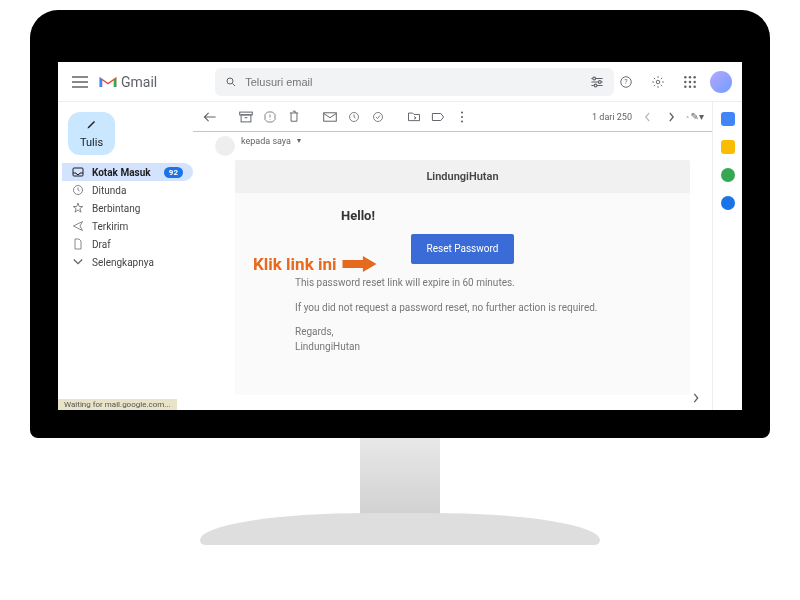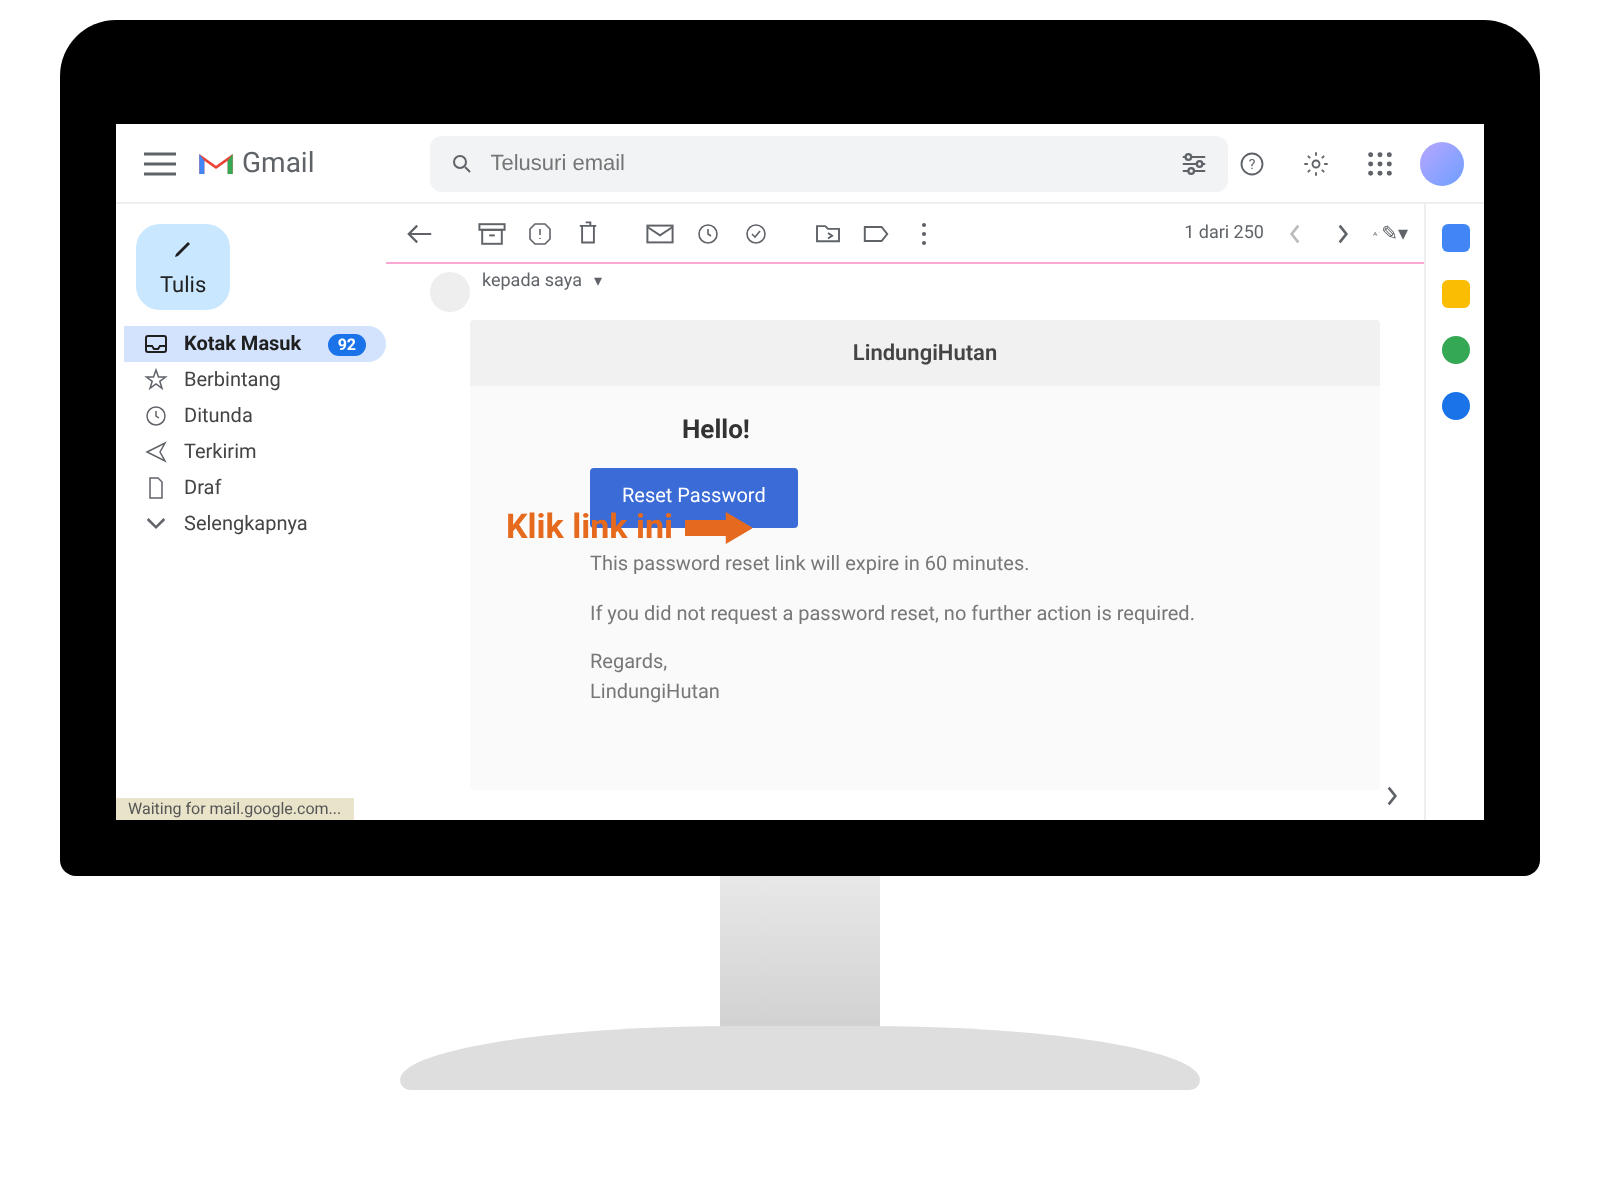--- a/index.html
+++ b/index.html
@@ -365,33 +365,33 @@
                 <rect x="2" y="2" width="20" height="16" rx="2" stroke="currentColor" stroke-width="2" fill="none"></rect>
                 <path d="M2 12h6l2 3h4l2-3h6" stroke="currentColor" stroke-width="2" fill="none"></path>
               </svg>
           </span>
           <span>Kotak Masuk</span>
           <span class="count">92</span>
         </div>
         <div class="nav-item">
           <span class="nav-icon">
             <svg width="12" height="12" viewBox="0 0 24 24">
-                <path d="M12 2l2.5 7h7l-5.7 4.3 2.2 7L12 16l-6 4.3 2.2-7L2.5 9h7z" stroke="currentColor" stroke-width="1.5" fill="none"></path>
-              </svg>
-          </span>
-          <span>Berbintang</span>
+                <circle cx="12" cy="12" r="9" stroke="currentColor" stroke-width="1.5" fill="none"></circle>
+                <path d="M12 7v5l3 2" stroke="currentColor" stroke-width="1.5" fill="none"></path>
+              </svg>
+          </span>
+          <span>Ditunda</span>
         </div>
         <div class="nav-item">
           <span class="nav-icon">
             <svg width="12" height="12" viewBox="0 0 24 24">
-                <circle cx="12" cy="12" r="9" stroke="currentColor" stroke-width="1.5" fill="none"></circle>
-                <path d="M12 7v5l3 2" stroke="currentColor" stroke-width="1.5" fill="none"></path>
-              </svg>
-          </span>
-          <span>Ditunda</span>
+                <path d="M12 2l2.5 7h7l-5.7 4.3 2.2 7L12 16l-6 4.3 2.2-7L2.5 9h7z" stroke="currentColor" stroke-width="1.5" fill="none"></path>
+              </svg>
+          </span>
+          <span>Berbintang</span>
         </div>
         <div class="nav-item">
           <span class="nav-icon">
             <svg width="12" height="12" viewBox="0 0 24 24">
                 <path d="M3 12l18-9-5 9 5 9z" stroke="currentColor" stroke-width="1.5" fill="none"></path>
               </svg>
           </span>
           <span>Terkirim</span>
         </div>
         <div class="nav-item">
@@ -501,21 +501,21 @@
           <div class="from-row">
             <div class="from-avatar"></div>
             <span>kepada saya</span>
             <span style="font-size:8px">▾</span>
           </div>
 
           <div class="mail-card">
             <div class="mail-card-hdr">LindungiHutan</div>
             <div class="mail-body">
               <h3>Hello!</h3>
-              <div style="text-align:left">
+              <div style="text-align:center">
                 <span class="reset-btn">Reset Password</span>
               </div>
               <p>This password reset link will expire in 60 minutes.</p>
               <p>If you did not request a password reset, no further action is required.</p>
               <div class="regards">
                 <div>Regards,</div>
                 <div>LindungiHutan</div>
               </div>
             </div>
           </div>

